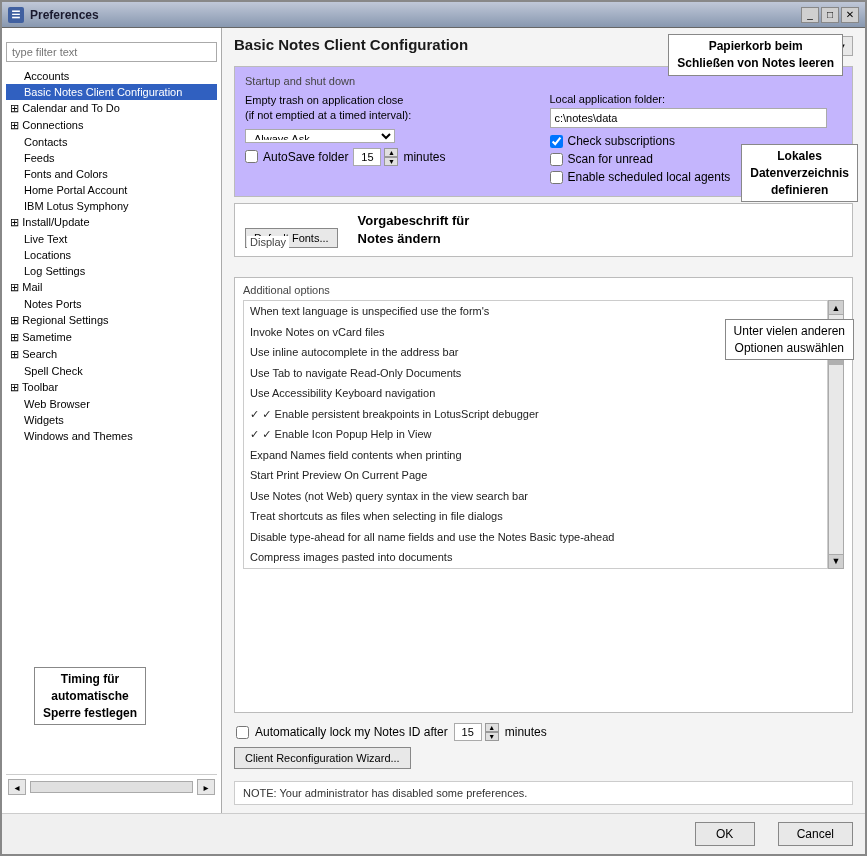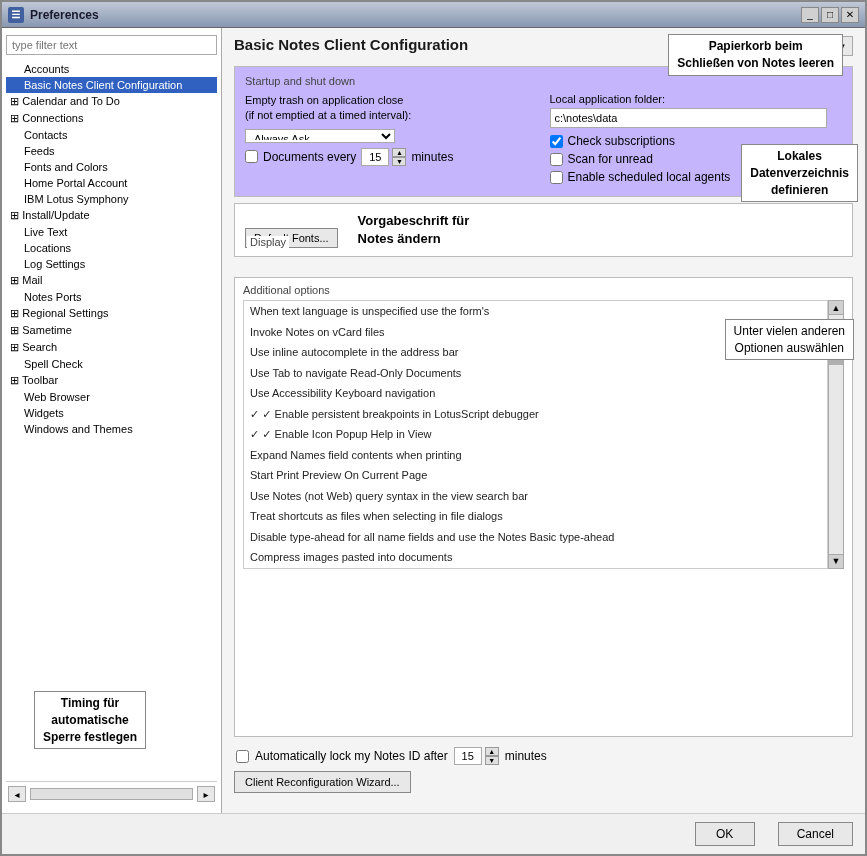--- a/index.html
+++ b/index.html
@@ -53,21 +53,21 @@
       display: flex;
       flex: 1;
     }
     
     .left-panel {
       width: 220px;
       background: white;
       border-right: 1px solid #aaa;
       display: flex;
       flex-direction: column;
-      padding: 7px 4px;
+      padding: 14px 4px;
     }
     .filter-input {
       width: 100%;
       border: 1px solid #aaa;
       padding: 3px 5px;
       font-size: 11px;
       margin-bottom: 6px;
       color: #888;
     }
     .tree-container {
@@ -381,21 +381,21 @@
             <div style="font-size:11px; margin-bottom:5px; line-height:1.4;">Empty trash on application close<br>(if not emptied at a timed interval):</div>
             <div class="section-row">
               <select class="dropdown-select">
                 <option>Always Ask</option>
                 <option>Always</option>
                 <option>Never</option>
               </select>
             </div>
             <div class="checkbox-row">
               <input type="checkbox" class="checkbox-input" style="">
-              <span>Documents every</span>
+              <span>AutoSave folder</span>
               <div class="spinner-group">
                 <input type="text" class="spinner-input" value="15" style="">
                 <div class="spinner-btns">
                   <div class="spinner-btn">▲</div>
                   <div class="spinner-btn">▼</div>
                 </div>
               </div>
               <span>minutes</span>
             </div>
           </div>
@@ -474,20 +474,21 @@
       <div style="position:relative;">
         <div style="position:absolute; left:-200px; top:-80px; background:white; border:1px solid #888; padding:3px 8px; font-size:12px; font-weight:bold; text-align:center; line-height:1.4; z-index:10;">
           Timing für<br>automatische<br>Sperre festlegen
         </div>
       </div>
 
       <div style="margin-bottom:6px;">
         <button class="reconfigure-btn">Client Reconfiguration Wizard...</button>
       </div>
 
+      <div class="note-bar">NOTE: Your administrator has disabled some preferences.</div>
     </div>
   </div>
 
   <div class="footer-bar">
     <button class="footer-btn">OK</button>
     <button class="footer-btn">Cancel</button>
   </div>
 </div>
 
 </body></html>

